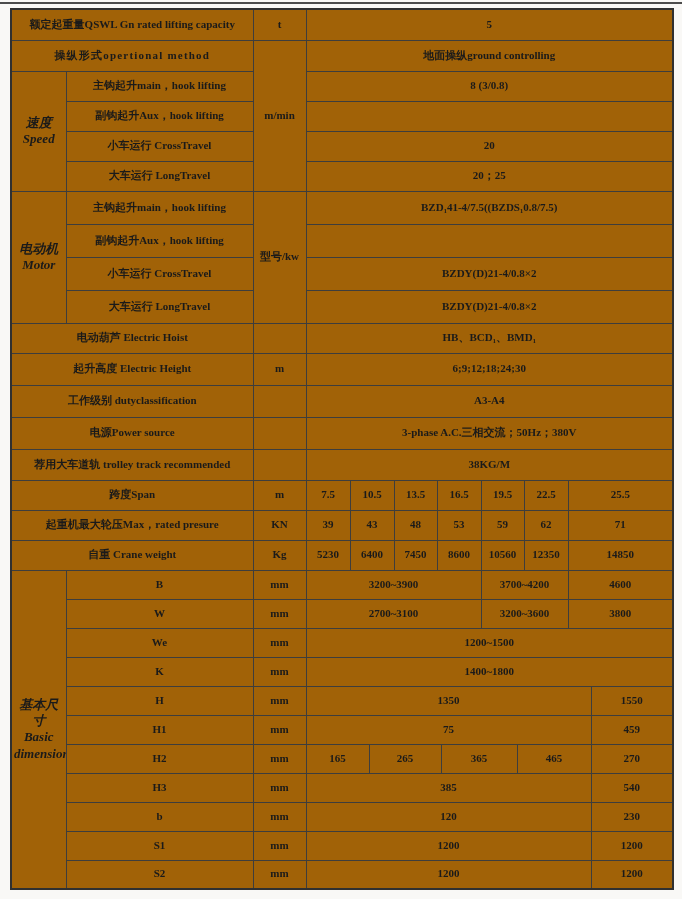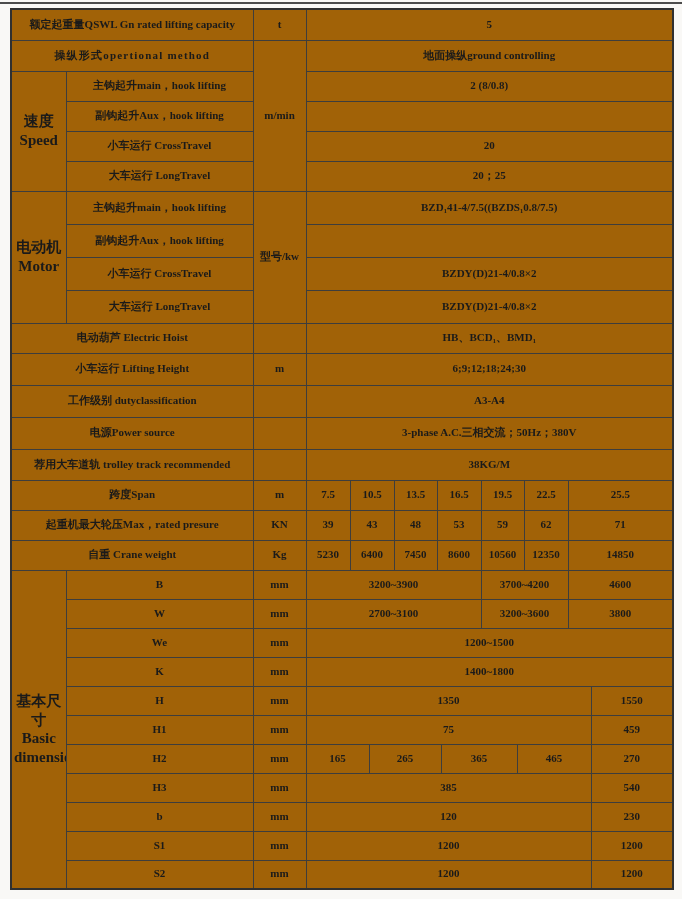--- a/index.html
+++ b/index.html
@@ -17,21 +17,21 @@
     border:2px solid #303030;
   }
   td{
     border:1px solid #3d3d3d;
     text-align:center;vertical-align:middle;
     font-weight:700;color:#1a1a1a;
     font-size:11px;line-height:1.25;
     padding:0 2px;overflow:hidden;
     font-family:"Liberation Serif","DejaVu Serif",serif;
   }
-  .group{white-space:pre-line;font-size:15px;}
+  .group{white-space:pre-line;font-size:13px;font-style:italic;}
   .sp{letter-spacing:1.2px;}
   .h29{height:29px}.h30{height:30px}.h31{height:31px}.h32{height:32px}.h33{height:33px}
 </style>
 </head>
 <body>
 
 <div class="page">
   <div class="topline"></div>
 
   <table class="spec">
@@ -62,21 +62,21 @@
     <tr class="h31">
       <td colspan="2" class="sp">操纵形式opertional method</td>
       <td rowspan="5">m/min</td>
       <td colspan="11">地面操纵ground controlling</td>
     </tr>
 
     <tr class="h30">
       <td rowspan="4" class="group">速度
 Speed</td>
       <td>主钩起升main，hook lifting</td>
-      <td colspan="11">2 (8/0.8)</td>
+      <td colspan="11">8 (3/0.8)</td>
     </tr>
     <tr class="h30">
       <td>副钩起升Aux，hook lifting</td>
       <td colspan="11"></td>
     </tr>
     <tr class="h30">
       <td>小车运行 CrossTravel</td>
       <td colspan="11">20</td>
     </tr>
     <tr class="h30">
@@ -104,21 +104,21 @@
       <td colspan="11">BZDY(D)21-4/0.8×2</td>
     </tr>
 
     <tr class="h30">
       <td colspan="2">电动葫芦 Electric Hoist</td>
       <td></td>
       <td colspan="11">HB、BCD₁、BMD₁</td>
     </tr>
 
     <tr class="h32">
-      <td colspan="2">小车运行 Lifting Height</td>
+      <td colspan="2">起升高度 Electric Height</td>
       <td>m</td>
       <td colspan="11">6;9;12;18;24;30</td>
     </tr>
 
     <tr class="h32">
       <td colspan="2">工作级别 dutyclassification</td>
       <td></td>
       <td colspan="11">A3-A4</td>
     </tr>
 

